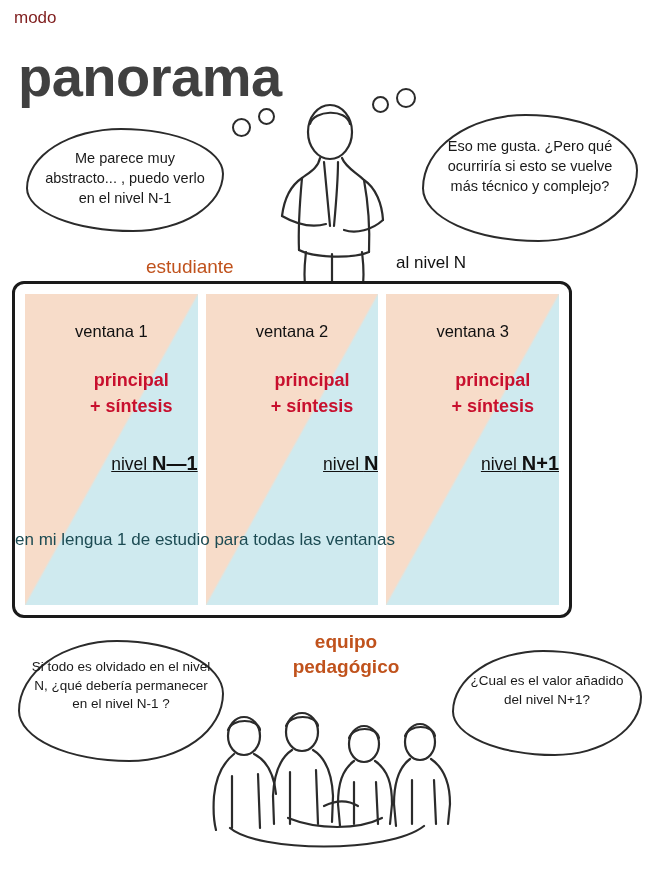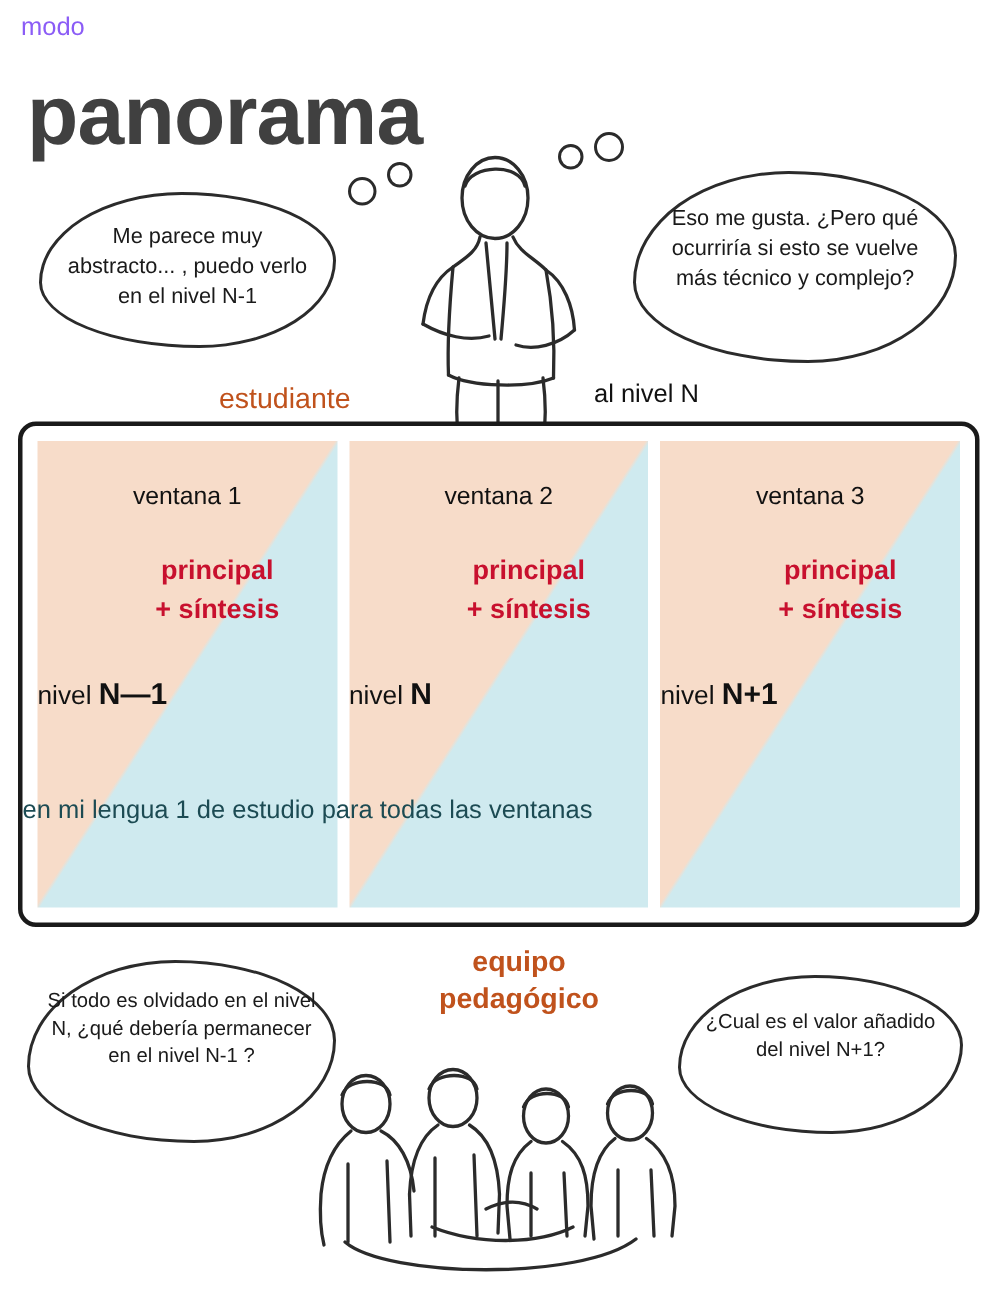--- a/index.html
+++ b/index.html
@@ -15,21 +15,21 @@
     color: #1a1a1a;
     overflow: hidden;
   }
 
   
   .hdr-modo {
     position: absolute;
     left: 14px;
     top: 8px;
     font-size: 17px;
-    color: #8b5cf6;
+    color: #7f1d1d;
   }
   .hdr-title {
     position: absolute;
     left: 18px;
     top: 44px;
     font-size: 56px;
     font-weight: bold;
     color: #404040;
     letter-spacing: -0.5px;
   }
@@ -132,21 +132,21 @@
     color: #c0521c;
     line-height: 1.3;
     z-index: 7;
   }
 
   
   #panel {
     position: absolute;
     left: 12px;
     top: 281px;
-    width: 641px;
+    width: 560px;
     height: 337px;
     border: 3px solid #1a1a1a;
     border-radius: 12px;
     background: #fff;
     box-sizing: border-box;
     z-index: 5;
     display: flex;
     gap: 8px;
     padding: 10px;
   }
@@ -176,23 +176,24 @@
     font-weight: bold;
     color: #c8102e;
     line-height: 1.42;
     margin-left: 40px;
   }
   .win-level {
     position: absolute;
     top: 158px;
     left: 0;
     right: 0;
-    text-align: left;
+    text-align: right;
     font-size: 17.5px;
     color: #111;
+    text-decoration: underline;
   }
   .win-level b {
     font-size: 20px;
   }
   #panel-footer {
     position: absolute;
     left: 0;
     right: 0;
     top: 246px;
     text-align: left;

